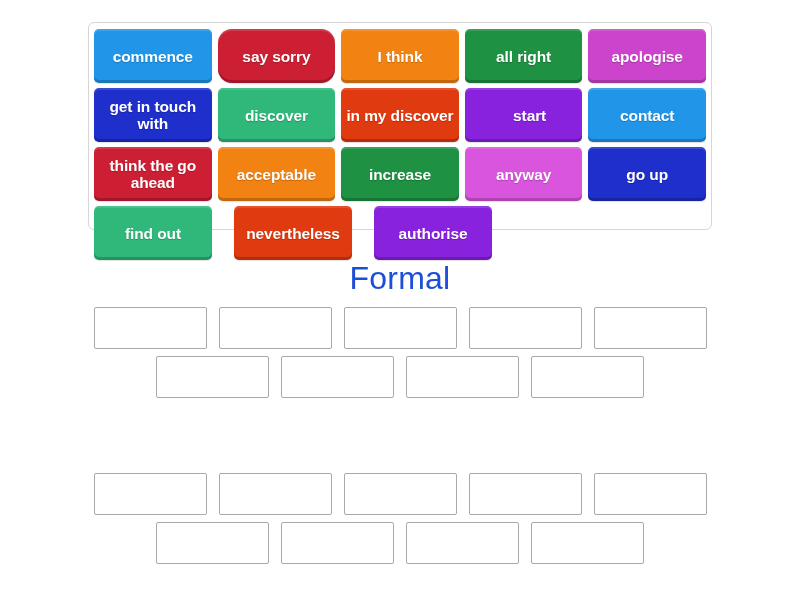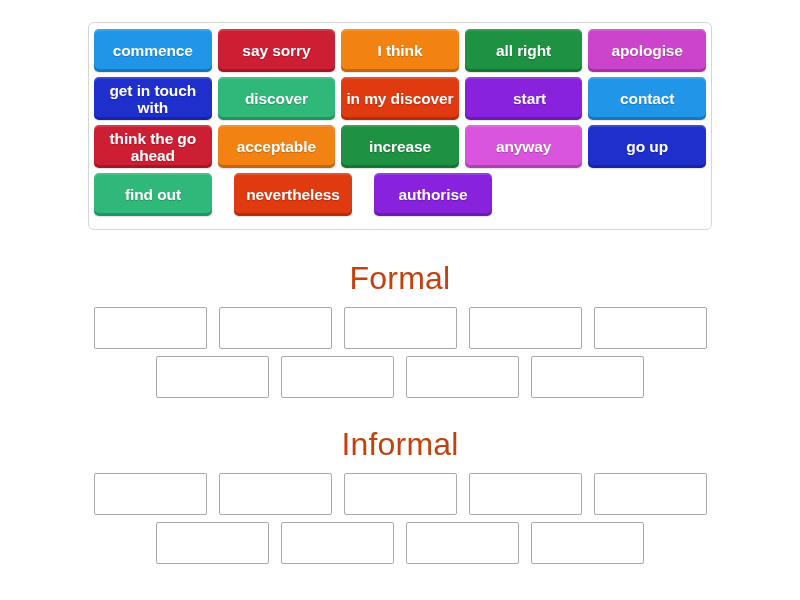--- a/index.html
+++ b/index.html
@@ -35,21 +35,21 @@
 
   .tile-row {
     display: flex;
     flex-direction: row;
     margin-bottom: 5px;
   }
   .tile-row:last-child { margin-bottom: 0; gap: 16px; }
 
   .tile {
     width: 118px;
-    height: 43px;
+    height: 54px;
     margin-right: 6px;
     border-radius: 5px;
     box-sizing: border-box;
     display: flex;
     align-items: center;
     justify-content: flex-end;
     text-align: center;
     color: #ffffff;
     font-size: 15.5px;
     font-weight: bold;
@@ -68,21 +68,21 @@
   .tile span { display: block; width: 100%; }
 
   
   .section-title {
     position: absolute;
     left: 0;
     width: 800px;
     text-align: center;
     font-size: 32px;
     font-weight: 300;
-    color: #c2410c;
+    color: #1d4ed8;
     letter-spacing: 0.2px;
   }
   #title-formal   { top: 260px; }
   #title-informal { top: 426px; }
 
   
   .dropzone-group { position: absolute; left: 0; width: 800px; }
   #formal-zones   { top: 307px; }
   #informal-zones { top: 473px; }
 
@@ -109,21 +109,21 @@
 </head>
 <body>
 
 <div id="app">
 
   <div class="wordbank" id="wordbank">
       <div class="tile-row">
         <div class="tile" style="background: rgb(33, 150, 232);">
           <span>commence</span>
         </div>
-        <div class="tile" style="background: rgb(204, 31, 51);">
+        <div class="tile" style="background: rgb(204, 31, 51); border-radius: 14px;">
           <span>say sorry</span>
         </div>
         <div class="tile" style="background: rgb(242, 131, 19);">
           <span>I think</span>
         </div>
         <div class="tile" style="background: rgb(30, 145, 66);">
           <span>all right</span>
         </div>
         <div class="tile" style="background: rgb(204, 68, 204);">
           <span>apologise</span>
@@ -186,21 +186,20 @@
         <div class="dropbox"></div>
       </div>
       <div class="drop-row row-b">
         <div class="dropbox"></div>
         <div class="dropbox"></div>
         <div class="dropbox"></div>
         <div class="dropbox"></div>
       </div>
     </div>
 
-  <div class="section-title" id="title-informal">Informal</div>
   <div class="dropzone-group" id="informal-zones">
       <div class="drop-row">
         <div class="dropbox"></div>
         <div class="dropbox"></div>
         <div class="dropbox"></div>
         <div class="dropbox"></div>
         <div class="dropbox"></div>
       </div>
       <div class="drop-row row-b">
         <div class="dropbox"></div>

